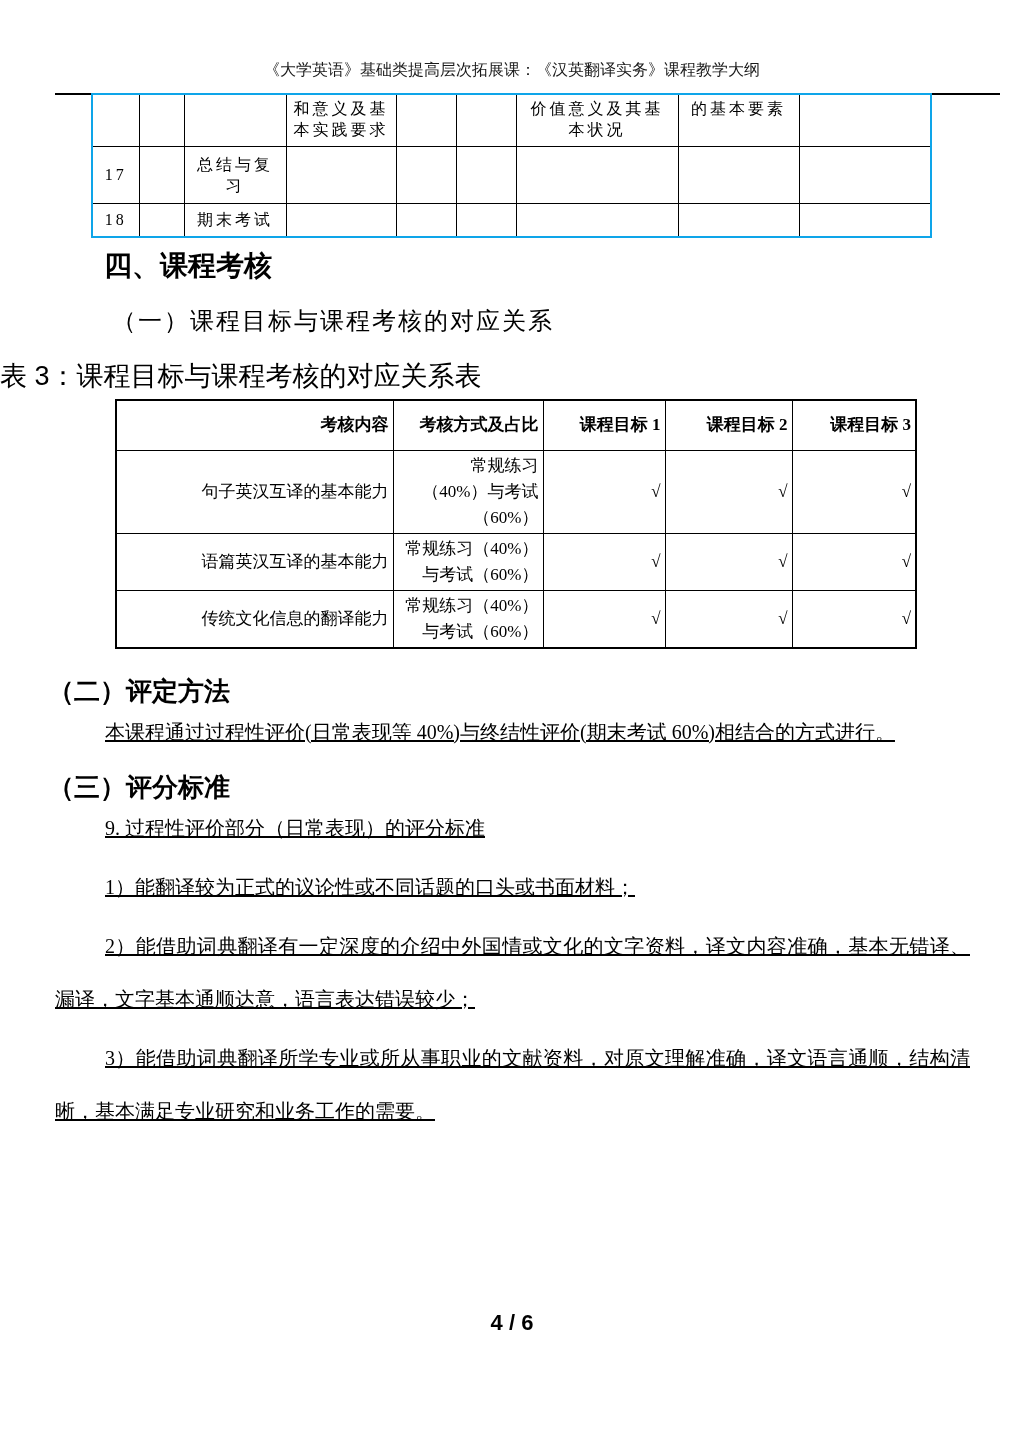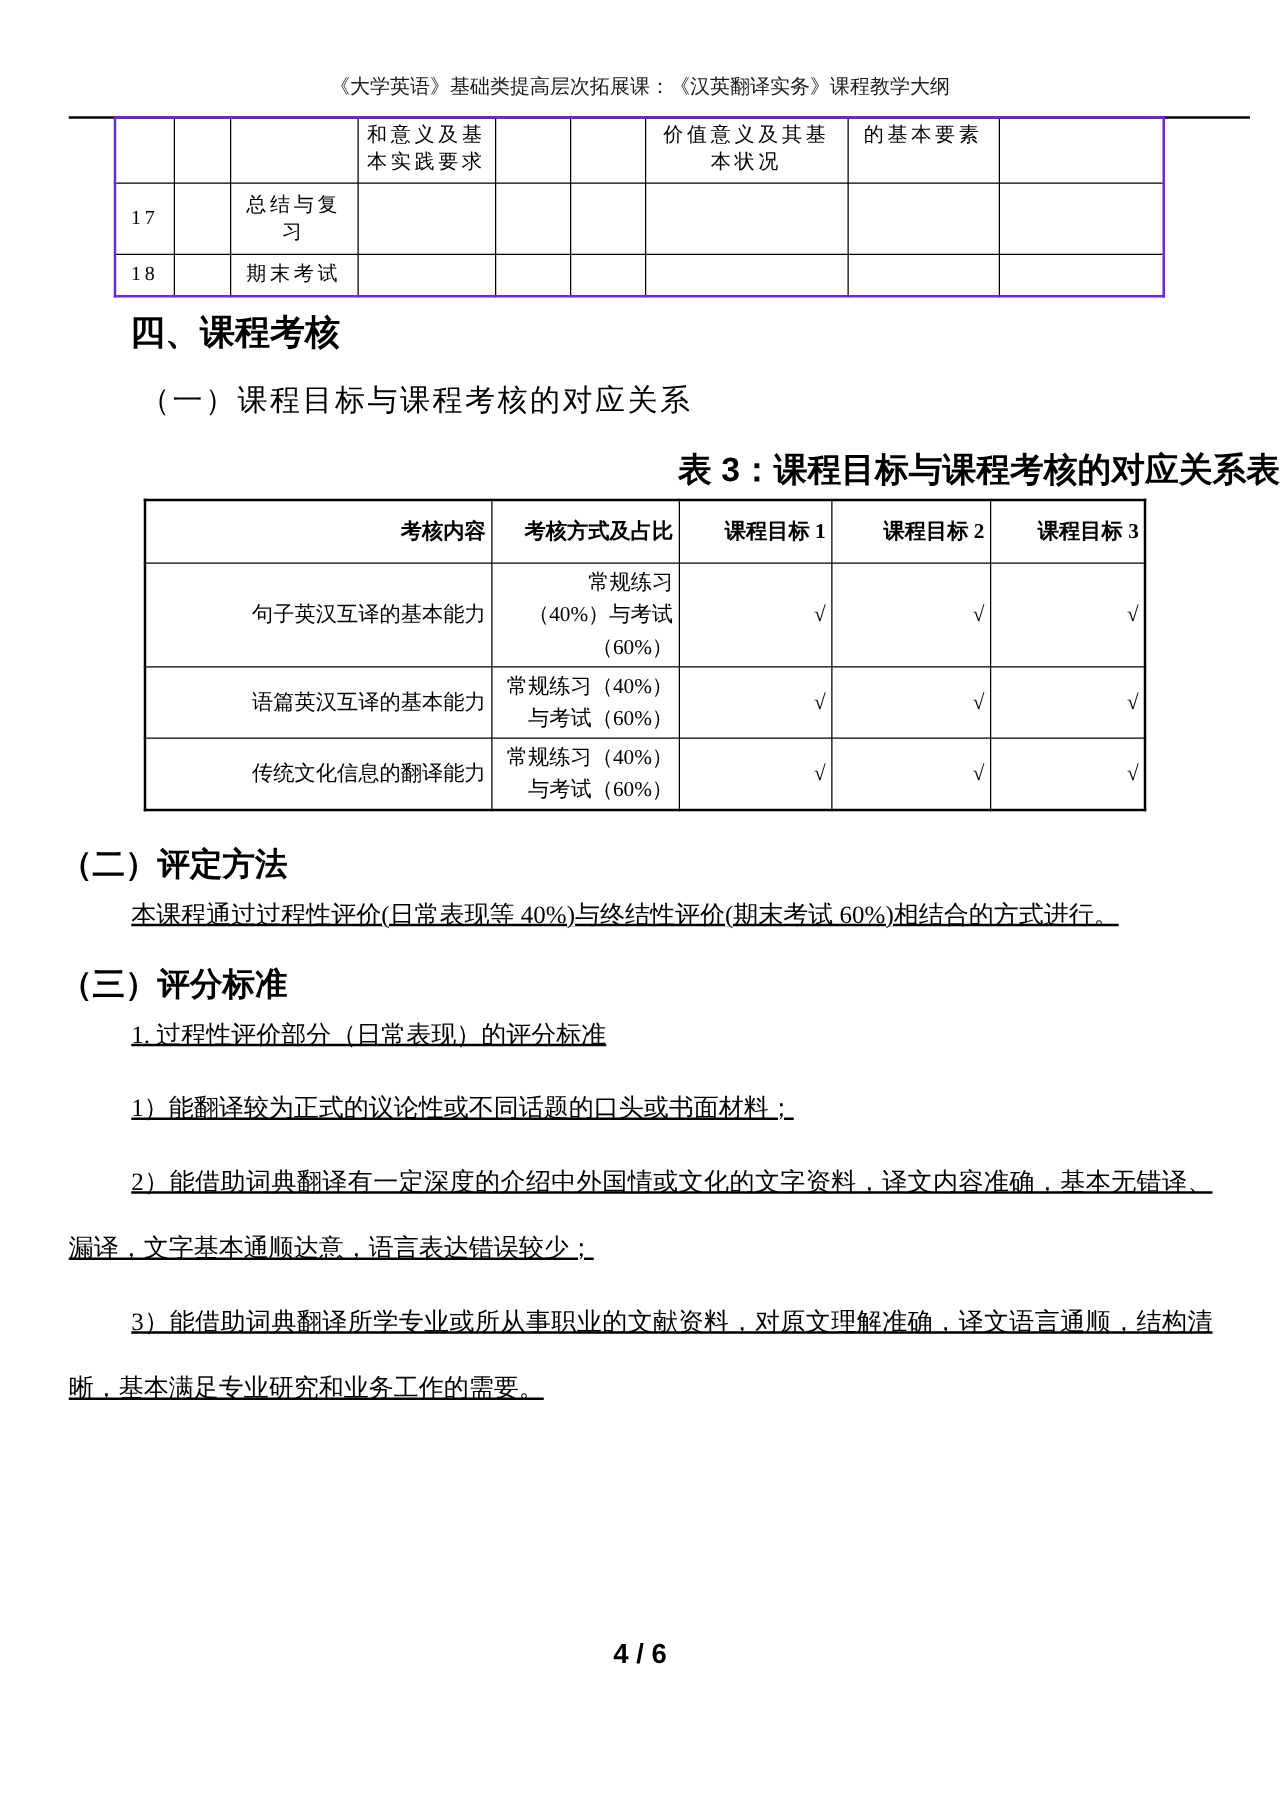--- a/index.html
+++ b/index.html
@@ -24,21 +24,21 @@
     margin: 13px 0 0 55px;
     width: 945px;
     height: 2px;
     background: #000;
   }
   
   table.schedule {
     margin: -2px 0 0 91px;
     border-collapse: collapse;
     table-layout: fixed;
-    border: 2px solid #6d28d9;
+    border: 2px solid #0ea5e9;
   }
   table.schedule td {
     border: 1px solid #000;
     text-align: center;
     vertical-align: middle;
     font-size: 16px;
     line-height: 21px;
     letter-spacing: 3px;
     white-space: pre-line;
     padding: 2px 2px;
@@ -55,26 +55,25 @@
     line-height: 32px;
   }
   .h-sub-kai {
     margin: 24px 0 0 112px;
     font-size: 24px;
     line-height: 30px;
     letter-spacing: 2px;
   }
   .table-caption {
     margin-top: 24px;
-    text-align: right;
-    font-family: "Liberation Sans", "DejaVu Sans", sans-serif;
-    font-weight: bold;
+    text-align: left;
+    font-family: "Liberation Sans", "DejaVu Sans", sans-serif;
+    font-weight: normal;
     font-size: 27px;
     line-height: 32px;
-    margin-left: 26px;
   }
   .h-sub-bold {
     margin: 27px 0 0 48px;
     font-family: "Liberation Sans", "DejaVu Sans", sans-serif;
     font-weight: bold;
     font-size: 26px;
     line-height: 30px;
   }
   .h-sub-bold.third { margin-top: 13px; }
   
@@ -226,20 +225,20 @@
       <td class="check">√</td>
       <td class="check">√</td>
     </tr>
   </tbody>
     </table>
 
   <div class="h-sub-bold">（二）评定方法</div>
   <p class="body-par">本课程通过过程性评价(日常表现等 40%)与终结性评价(期末考试 60%)相结合的方式进行。</p>
 
   <div class="h-sub-bold third">（三）评分标准</div>
-  <p class="body-par criteria-item">1. 过程性评价部分（日常表现）的评分标准</p>
+  <p class="body-par criteria-item">9. 过程性评价部分（日常表现）的评分标准</p>
   <p class="body-par criteria-item">1）能翻译较为正式的议论性或不同话题的口头或书面材料；</p>
   <p class="body-par criteria-item">2）能借助词典翻译有一定深度的介绍中外国情或文化的文字资料，译文内容准确，基本无错译、漏译，文字基本通顺达意，语言表达错误较少；</p>
   <p class="body-par criteria-item">3）能借助词典翻译所学专业或所从事职业的文献资料，对原文理解准确，译文语言通顺，结构清晰，基本满足专业研究和业务工作的需要。</p>
 
   <div class="page-footer">4 / 6</div>
 
 </div>
 
 </body></html>

